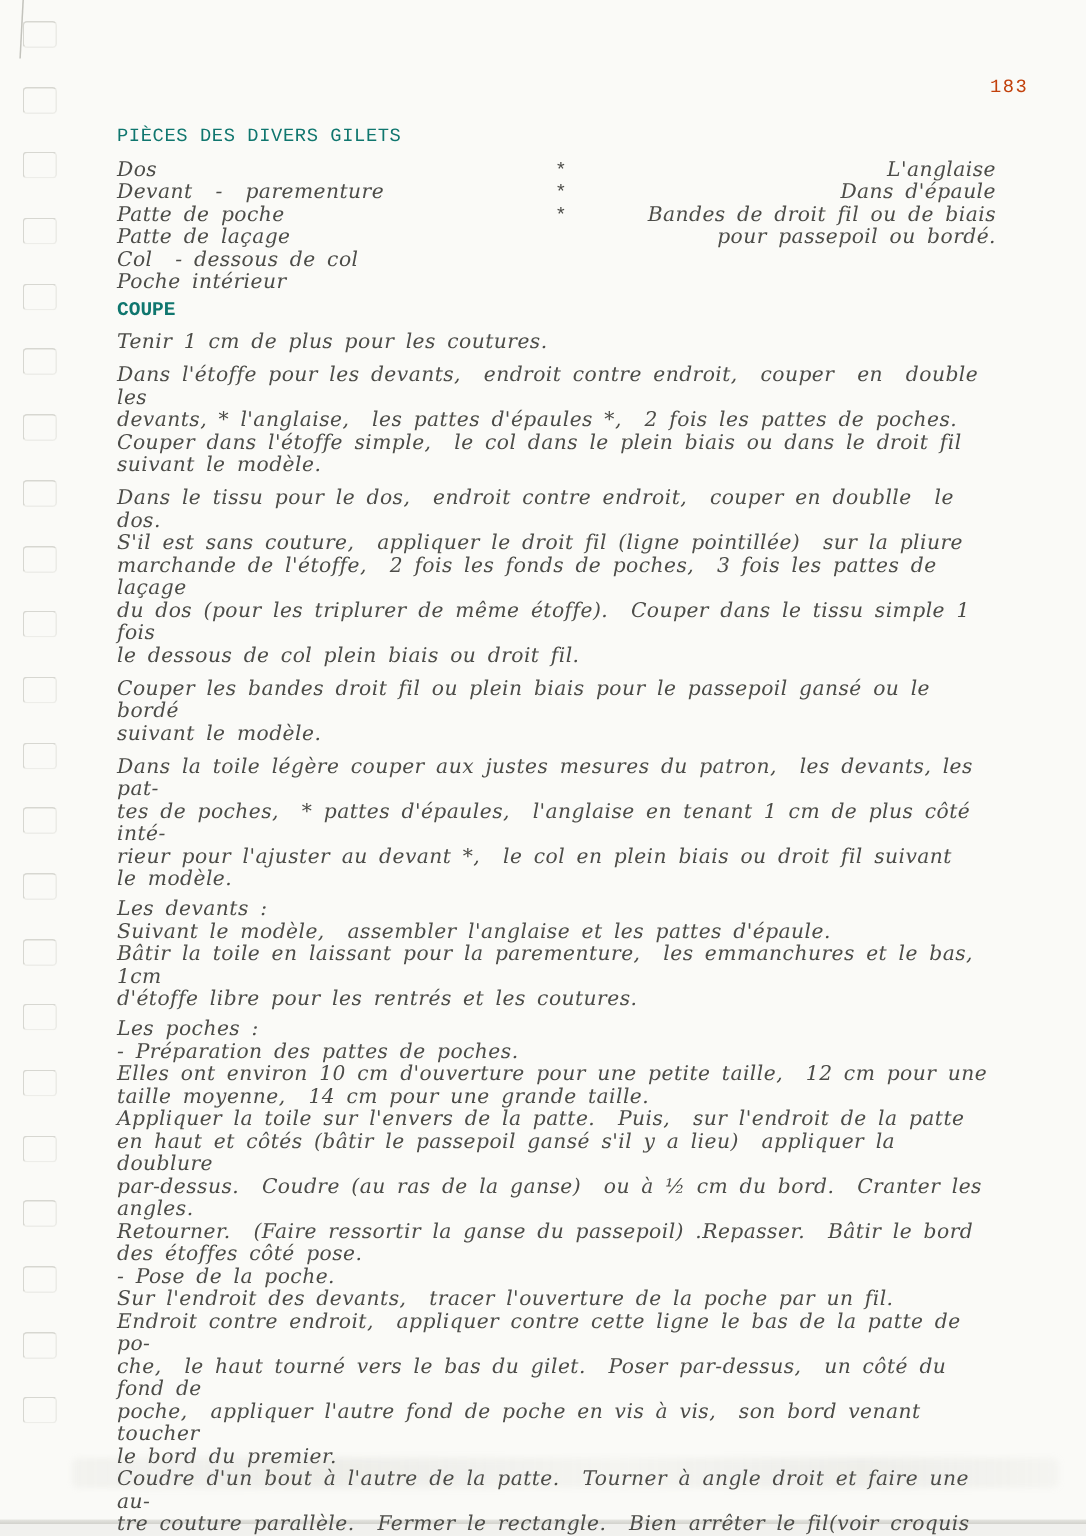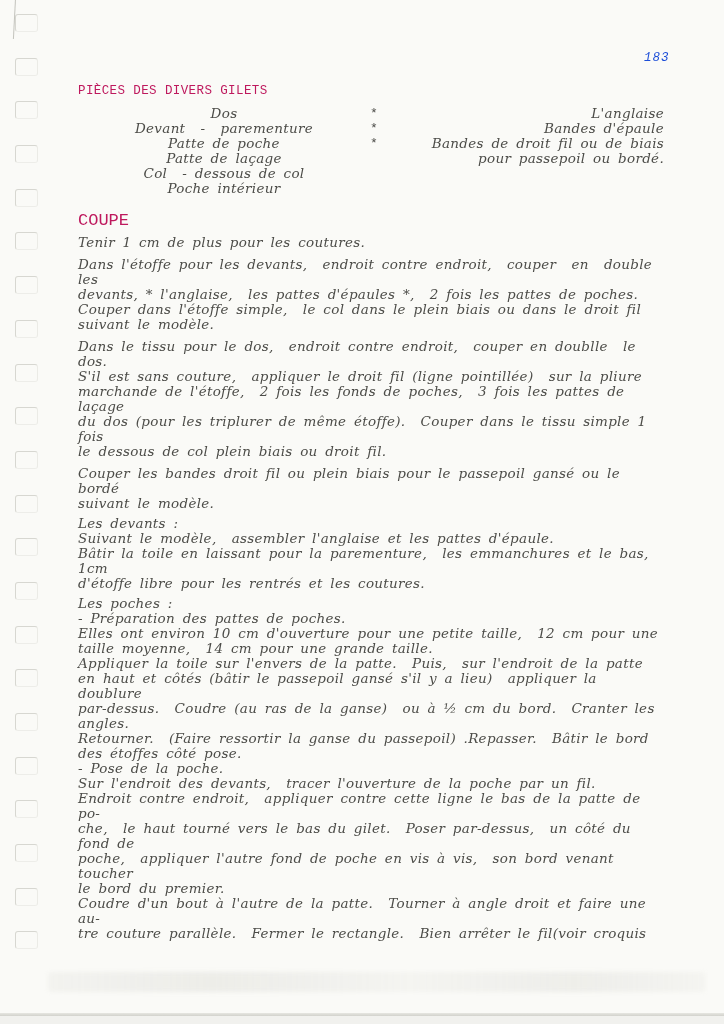--- a/index.html
+++ b/index.html
@@ -31,46 +31,46 @@
   .bottom-edge {
     position:absolute; left:0; right:0; top:1013px; height:3px;
     background:linear-gradient(to bottom,#e6e6e1,#d2d2cc);
   }
   .below-page {
     position:absolute; left:0; right:0; top:1016px; bottom:0; background:#f1f1ee;
   }
   
   .mono {
     font-family:"Liberation Mono","DejaVu Sans Mono",monospace;
-    font-style:normal; color:#be185d;
+    font-style:normal; color:#0f766e;
   }
   .script {
     font-family:"DejaVu Serif", serif; font-style:italic;
     font-size:13.5px; line-height:15px;
     letter-spacing:.3px; word-spacing:3px;
     color:#4c4c48;
     white-space:pre-wrap;
   }
   .page-num {
-    position:absolute; left:644px; top:51px;
-    font-size:12.5px; letter-spacing:1px; color:#1d4ed8;font-style:italic;
+    position:absolute; left:660px; top:51px;
+    font-size:12.5px; letter-spacing:1px; color:#c2410c;
   }
   .content { position:absolute; left:78px; top:84px; width:586px; }
   .doc-title { font-size:12.5px; letter-spacing:.4px; margin:0; font-weight:normal; line-height:15px; }
   .columns { display:flex; margin-top:7px; }
-  .col-left { width:292px;text-align:center; }
+  .col-left { width:292px; }
   .col-right { flex:1; }
   .add-heading { font-size:12.5px; line-height:15px; margin:1px 0 5px 0; }
   .star-item { display:flex; }
   .star-item .star {
     width:26px; flex:none; font-style:normal;
     font-family:"Liberation Mono","DejaVu Sans Mono",monospace; font-size:13px;
   }
   .star-item .txt { flex:1;text-align:right; }
-  .section-heading { font-size:17px; line-height:15px; margin:17px 0 0 0; font-weight:normal; }
+  .section-heading { font-size:13px; line-height:15px; margin:3px 0 0 0; font-weight:bold; }
   .section-heading.exec { margin-top:14px; }
   .para { margin:7px 0 0 0; }
   .para.tight { margin-top:5px;font-style:italic; }
 </style>
 </head>
 <body>
 
 <div class="edge-line"></div>
 <div class="holes">
   <i class="hole"></i>
@@ -113,21 +113,21 @@
 Patte de laçage
 Col  - dessous de col
 Poche intérieur</div>
     <div class="col-right">
       <div class="star-item script">
         <span class="star">*</span>
         <span class="txt">L'anglaise</span>
       </div>
       <div class="star-item script">
         <span class="star">*</span>
-        <span class="txt">Bandes d'épaule</span>
+        <span class="txt">Dans d'épaule</span>
       </div>
       <div class="star-item script">
         <span class="star">*</span>
         <span class="txt">Bandes de droit fil ou de biais
 pour passepoil ou bordé.</span>
       </div>
     </div>
   </div>
 
   <h2 class="section-heading mono">COUPE</h2>
@@ -136,20 +136,24 @@
 devants, * l'anglaise,  les pattes d'épaules *,  2 fois les pattes de poches.
 Couper dans l'étoffe simple,  le col dans le plein biais ou dans le droit fil
 suivant le modèle.</p>
   <p class="para script">Dans le tissu pour le dos,  endroit contre endroit,  couper en doublle  le  dos.
 S'il est sans couture,  appliquer le droit fil (ligne pointillée)  sur la pliure
 marchande de l'étoffe,  2 fois les fonds de poches,  3 fois les pattes de laçage
 du dos (pour les triplurer de même étoffe).  Couper dans le tissu simple 1 fois
 le dessous de col plein biais ou droit fil.</p>
   <p class="para script">Couper les bandes droit fil ou plein biais pour le passepoil gansé ou le bordé
 suivant le modèle.</p>
+  <p class="para script">Dans la toile légère couper aux justes mesures du patron,  les devants, les pat-
+tes de poches,  * pattes d'épaules,  l'anglaise en tenant 1 cm de plus côté inté-
+rieur pour l'ajuster au devant *,  le col en plein biais ou droit fil suivant
+le modèle.</p>
 
   <p class="para tight script">Les devants :
 Suivant le modèle,  assembler l'anglaise et les pattes d'épaule.
 Bâtir la toile en laissant pour la parementure,  les emmanchures et le bas, 1cm
 d'étoffe libre pour les rentrés et les coutures.</p>
   <p class="para tight script">Les poches :
 - Préparation des pattes de poches.
 Elles ont environ 10 cm d'ouverture pour une petite taille,  12 cm pour une
 taille moyenne,  14 cm pour une grande taille.
 Appliquer la toile sur l'envers de la patte.  Puis,  sur l'endroit de la patte

